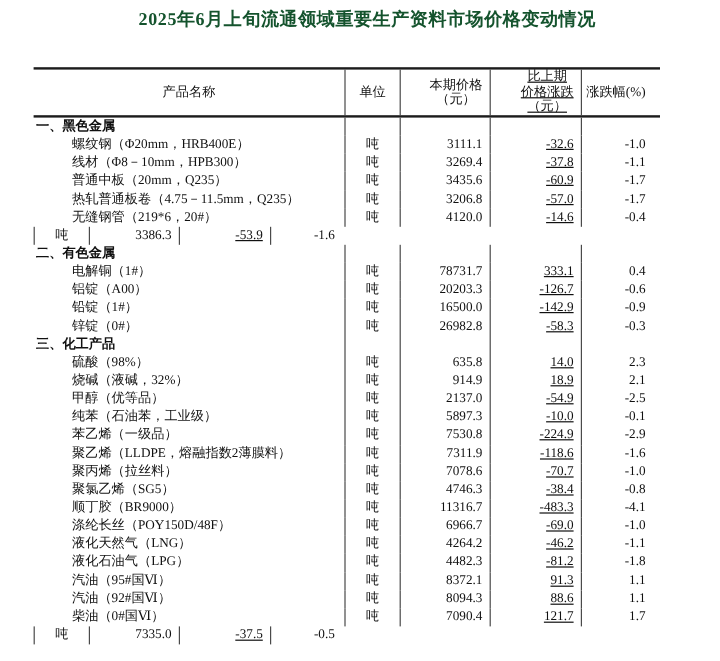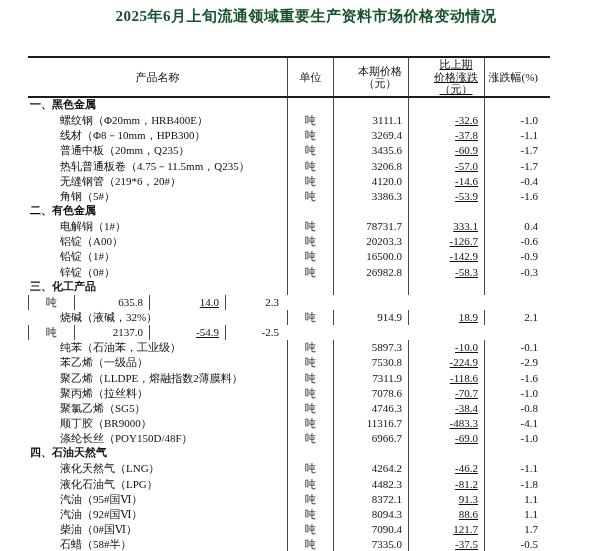--- a/index.html
+++ b/index.html
@@ -66,21 +66,20 @@
   }
   .c1 { width: 259px; }
   .c2 { width: 46px;  border-left: 1px solid #4a4a4a; justify-content: center; }
   .c3 { width: 75px;  border-left: 1px solid #4a4a4a; justify-content: flex-end; padding-right: 6px; padding-left: 20px; }
   .c4 { width: 76px;  border-left: 1px solid #4a4a4a; justify-content: flex-end; padding-right: 6px; text-decoration: underline; }
   .c5 { width: 66px;  border-left: 1px solid #4a4a4a; justify-content: flex-end; padding-right: 12px; }
   .cell.c1 { justify-content: flex-start; padding-left: 32px; }
   .row.section .c1 {
     padding-left: 2px;
     font-weight: bold;
-    font-family: Liberation Mono, monospace;
   }
 </style>
 </head>
 <body>
 
 <div class="page-title">2025年6月上旬流通领域重要生产资料市场价格变动情况</div>
 
 <div class="price-table">
   <div class="thead">
     <div class="th c1">产品名称</div>
@@ -129,21 +128,20 @@
         <div class="cell c5">-1.7</div>
       </div>
       <div class="row">
         <div class="cell c1">无缝钢管（219*6，20#）</div>
         <div class="cell c2">吨</div>
         <div class="cell c3">4120.0</div>
         <div class="cell c4">-14.6</div>
         <div class="cell c5">-0.4</div>
       </div>
       <div class="row">
-        <div class="cell c1">角钢（5#）</div>
         <div class="cell c2">吨</div>
         <div class="cell c3">3386.3</div>
         <div class="cell c4">-53.9</div>
         <div class="cell c5">-1.6</div>
       </div>
       <div class="row section">
         <div class="cell c1">二、有色金属</div>
         <div class="cell c2"></div>
         <div class="cell c3"></div>
         <div class="cell c4"></div>
@@ -178,33 +176,35 @@
         <div class="cell c5">-0.3</div>
       </div>
       <div class="row section">
         <div class="cell c1">三、化工产品</div>
         <div class="cell c2"></div>
         <div class="cell c3"></div>
         <div class="cell c4"></div>
         <div class="cell c5"></div>
       </div>
       <div class="row">
+        <div class="cell c1">硫酸（98%）</div>
         <div class="cell c2">吨</div>
         <div class="cell c3">635.8</div>
         <div class="cell c4">14.0</div>
         <div class="cell c5">2.3</div>
       </div>
       <div class="row">
         <div class="cell c1">烧碱（液碱，32%）</div>
         <div class="cell c2">吨</div>
         <div class="cell c3">914.9</div>
         <div class="cell c4">18.9</div>
         <div class="cell c5">2.1</div>
       </div>
       <div class="row">
+        <div class="cell c1">甲醇（优等品）</div>
         <div class="cell c2">吨</div>
         <div class="cell c3">2137.0</div>
         <div class="cell c4">-54.9</div>
         <div class="cell c5">-2.5</div>
       </div>
       <div class="row">
         <div class="cell c1">纯苯（石油苯，工业级）</div>
         <div class="cell c2">吨</div>
         <div class="cell c3">5897.3</div>
         <div class="cell c4">-10.0</div>
@@ -245,27 +245,20 @@
         <div class="cell c4">-483.3</div>
         <div class="cell c5">-4.1</div>
       </div>
       <div class="row">
         <div class="cell c1">涤纶长丝（POY150D/48F）</div>
         <div class="cell c2">吨</div>
         <div class="cell c3">6966.7</div>
         <div class="cell c4">-69.0</div>
         <div class="cell c5">-1.0</div>
       </div>
-      <div class="row section">
-        <div class="cell c1">四、石油天然气</div>
-        <div class="cell c2"></div>
-        <div class="cell c3"></div>
-        <div class="cell c4"></div>
-        <div class="cell c5"></div>
-      </div>
       <div class="row">
         <div class="cell c1">液化天然气（LNG）</div>
         <div class="cell c2">吨</div>
         <div class="cell c3">4264.2</div>
         <div class="cell c4">-46.2</div>
         <div class="cell c5">-1.1</div>
       </div>
       <div class="row">
         <div class="cell c1">液化石油气（LPG）</div>
         <div class="cell c2">吨</div>
@@ -288,20 +281,19 @@
         <div class="cell c5">1.1</div>
       </div>
       <div class="row">
         <div class="cell c1">柴油（0#国Ⅵ）</div>
         <div class="cell c2">吨</div>
         <div class="cell c3">7090.4</div>
         <div class="cell c4">121.7</div>
         <div class="cell c5">1.7</div>
       </div>
       <div class="row">
-        <div class="cell c1">石蜡（58#半）</div>
         <div class="cell c2">吨</div>
         <div class="cell c3">7335.0</div>
         <div class="cell c4">-37.5</div>
         <div class="cell c5">-0.5</div>
       </div>
     </div>
 </div>
 
 </body></html>

